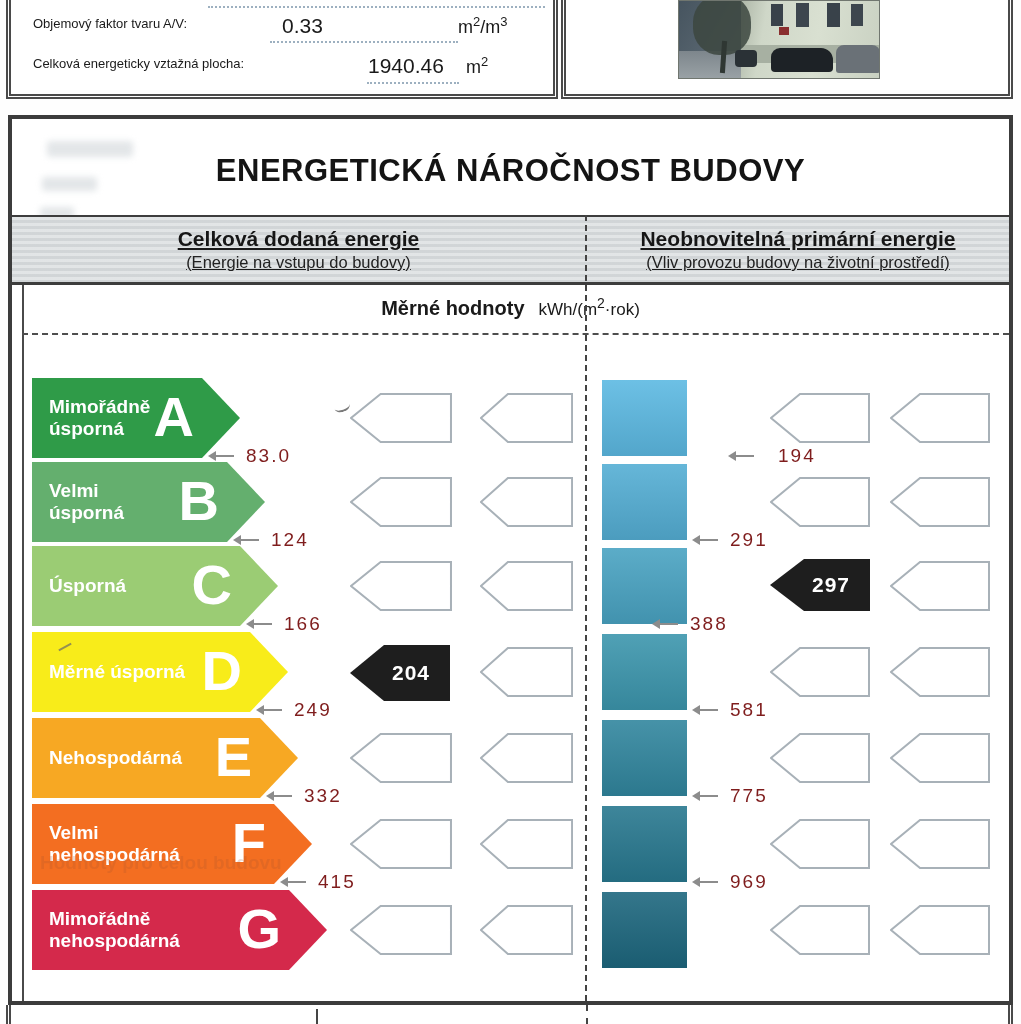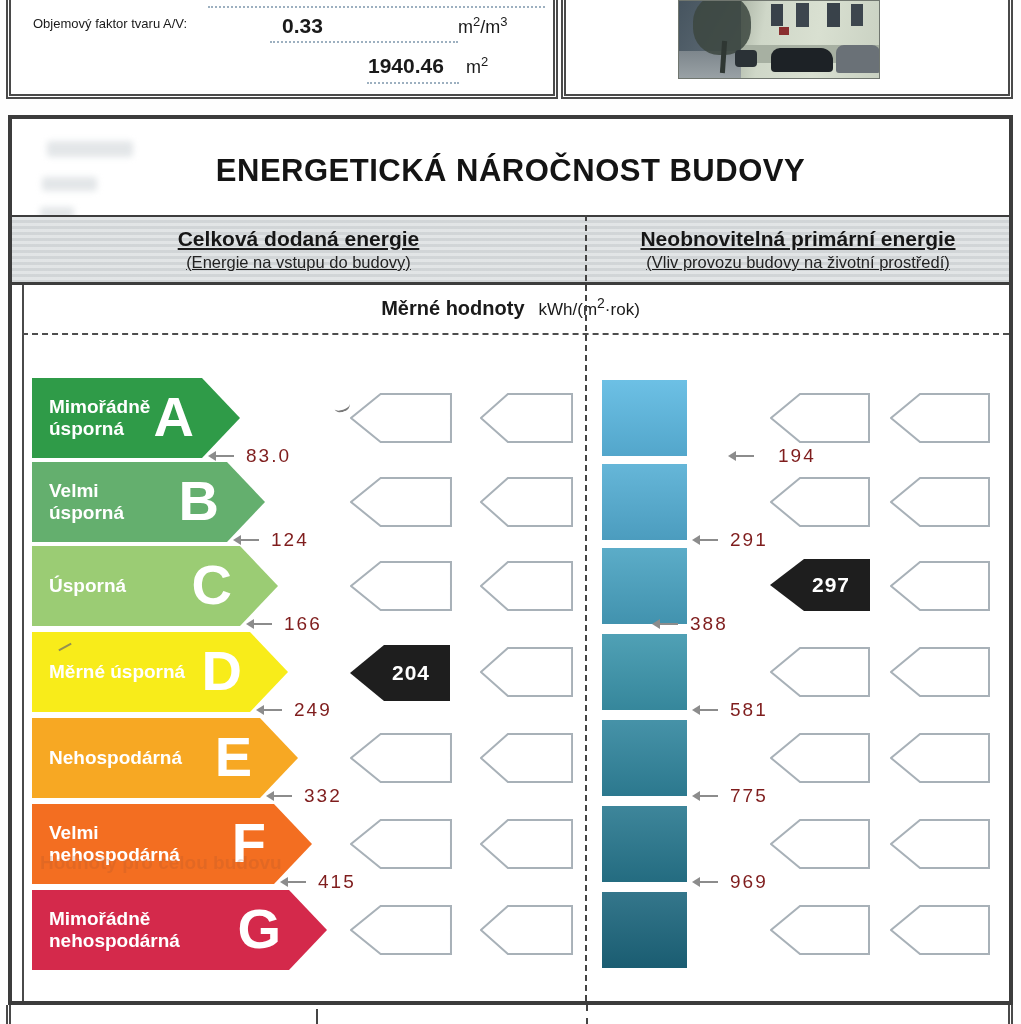--- a/index.html
+++ b/index.html
@@ -6,21 +6,21 @@
   #page{position:relative;width:1021px;height:1024px;background:#fefefe;overflow:hidden;
         font-family:"Liberation Sans",sans-serif;color:#1a1a1a;}
 
   
   .topcell{position:absolute;top:0;box-sizing:border-box;background:#fff;
            border-left:5px double #4a4a4a;border-right:5px double #4a4a4a;border-bottom:5px double #4a4a4a;}
   #topcell-left{left:6px;width:552px;height:99px;}
   #topcell-right{left:561px;width:452px;height:99px;}
   .dotline{position:absolute;border-bottom:2px dotted #9db0c0;height:0;}
   .fldlabel{position:absolute;font-size:13px;white-space:nowrap;}
-  .fldvalue{position:absolute;font-size:21px;font-weight:bold;white-space:nowrap;}
+  .fldvalue{position:absolute;font-size:21px;font-weight:normal;white-space:nowrap;}
   .fldunit{position:absolute;font-size:18px;white-space:nowrap;}
   sup{font-size:13px;}
 
   
   #photo{position:absolute;left:112px;top:0;width:200px;height:77px;border:1px solid #70766f;
          background:#c8d0c2;overflow:hidden;}
   .ph{position:absolute;}
 
   
   #mainbox{position:absolute;left:8px;top:115px;width:1005px;height:890px;box-sizing:border-box;
@@ -90,20 +90,21 @@
   <div class="topcell" id="topcell-left">
     <div class="dotline" style="left:197px;top:6px;width:337px;"></div>
 
     <div class="fldlabel" style="left:22px;top:16px;">Objemový faktor tvaru A/V:</div>
     <div class="fldvalue" style="left:271px;top:14px;">0.33</div>
     <div class="dotline" style="left:259px;top:41px;width:188px;"></div>
     <div class="fldunit" style="left:447px;top:14px;">
       <span>m</span><sup>2</sup><span>/m</span><sup>3</sup>
     </div>
 
+    <div class="fldlabel" style="left:22px;top:56px;">Celková energeticky vztažná plocha:</div>
     <div class="fldvalue" style="left:357px;top:54px;">1940.46</div>
     <div class="dotline" style="left:356px;top:82px;width:92px;"></div>
     <div class="fldunit" style="left:455px;top:54px;">
       <span>m</span><sup>2</sup>
     </div>
   </div>
 
   <div class="topcell" id="topcell-right">
     <div id="photo">
       <div class="ph" style="left:0;top:0;width:75px;height:52px;background:linear-gradient(120deg,#46545f,#65727b);"></div>

